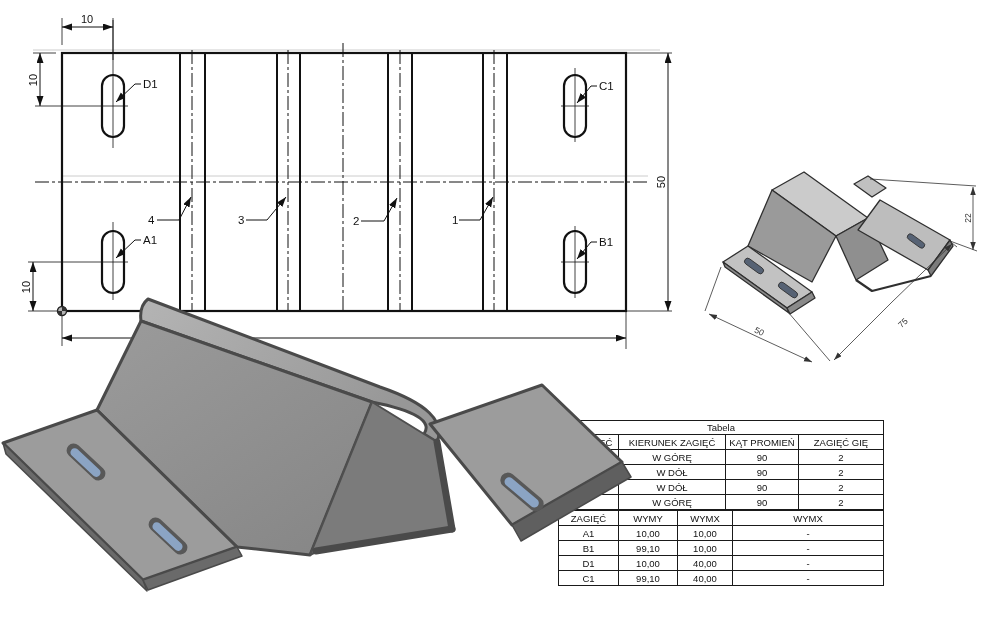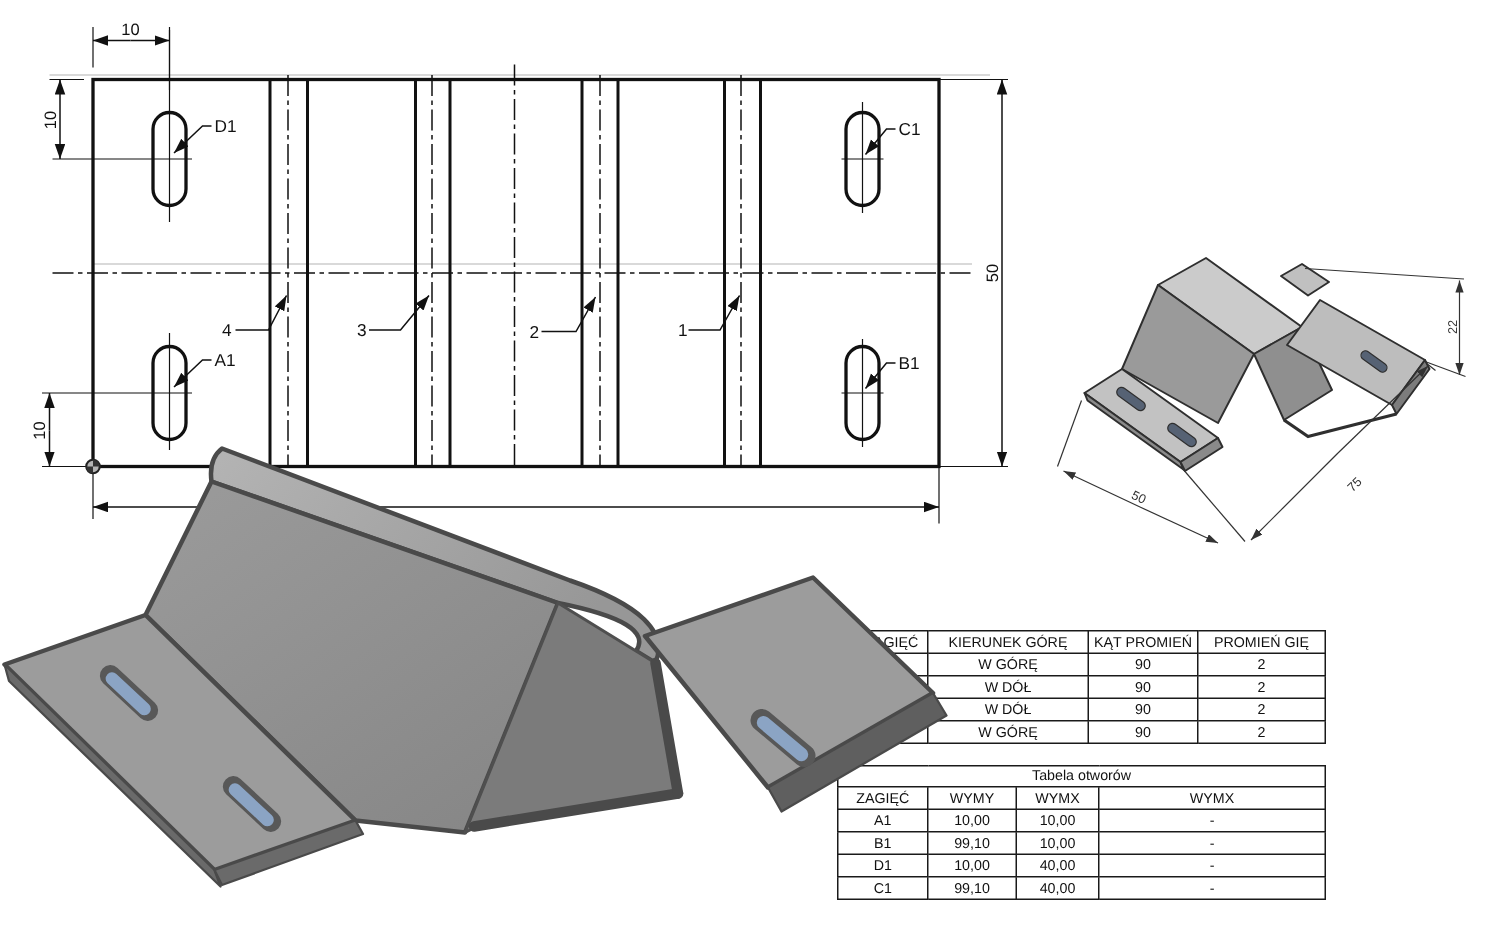--- a/index.html
+++ b/index.html
@@ -196,25 +196,28 @@
   </svg>
 
   <table class="cad abs z20" style="left:558px;top:420px;width:325px">
     <colgroup>
         <col style="width:60px">
         <col style="width:107px">
         <col style="width:73px">
         <col style="width:85px">
       </colgroup>
     <tbody>
+        <tr>
+          <td class="title" colspan="4">Tabela</td>
+        </tr>
     <tr>
       <td>ID ZAGIĘĆ</td>
-      <td>KIERUNEK GÓRĘ</td>
+      <td>KIERUNEK ZAGIĘĆ</td>
       <td>KĄT PROMIEŃ</td>
-      <td>PROMIEŃ GIĘ</td>
+      <td>ZAGIĘĆ GIĘ</td>
     </tr>
     <tr>
       <td>1</td>
       <td>W GÓRĘ</td>
       <td>90</td>
       <td>2</td>
     </tr>
     <tr>
       <td>2</td>
       <td>W DÓŁ</td>
@@ -237,23 +240,20 @@
     </table>
 
   <table class="cad abs z20" style="left:558px;top:510px;width:325px">
     <colgroup>
         <col style="width:60px">
         <col style="width:59px">
         <col style="width:55px">
         <col style="width:151px">
       </colgroup>
     <tbody>
-        <tr>
-          <td class="title" colspan="4">Tabela otworów</td>
-        </tr>
     <tr>
       <td>ZAGIĘĆ</td>
       <td>WYMY</td>
       <td>WYMX</td>
       <td>WYMX</td>
     </tr>
     <tr>
       <td>A1</td>
       <td>10,00</td>
       <td>10,00</td>

